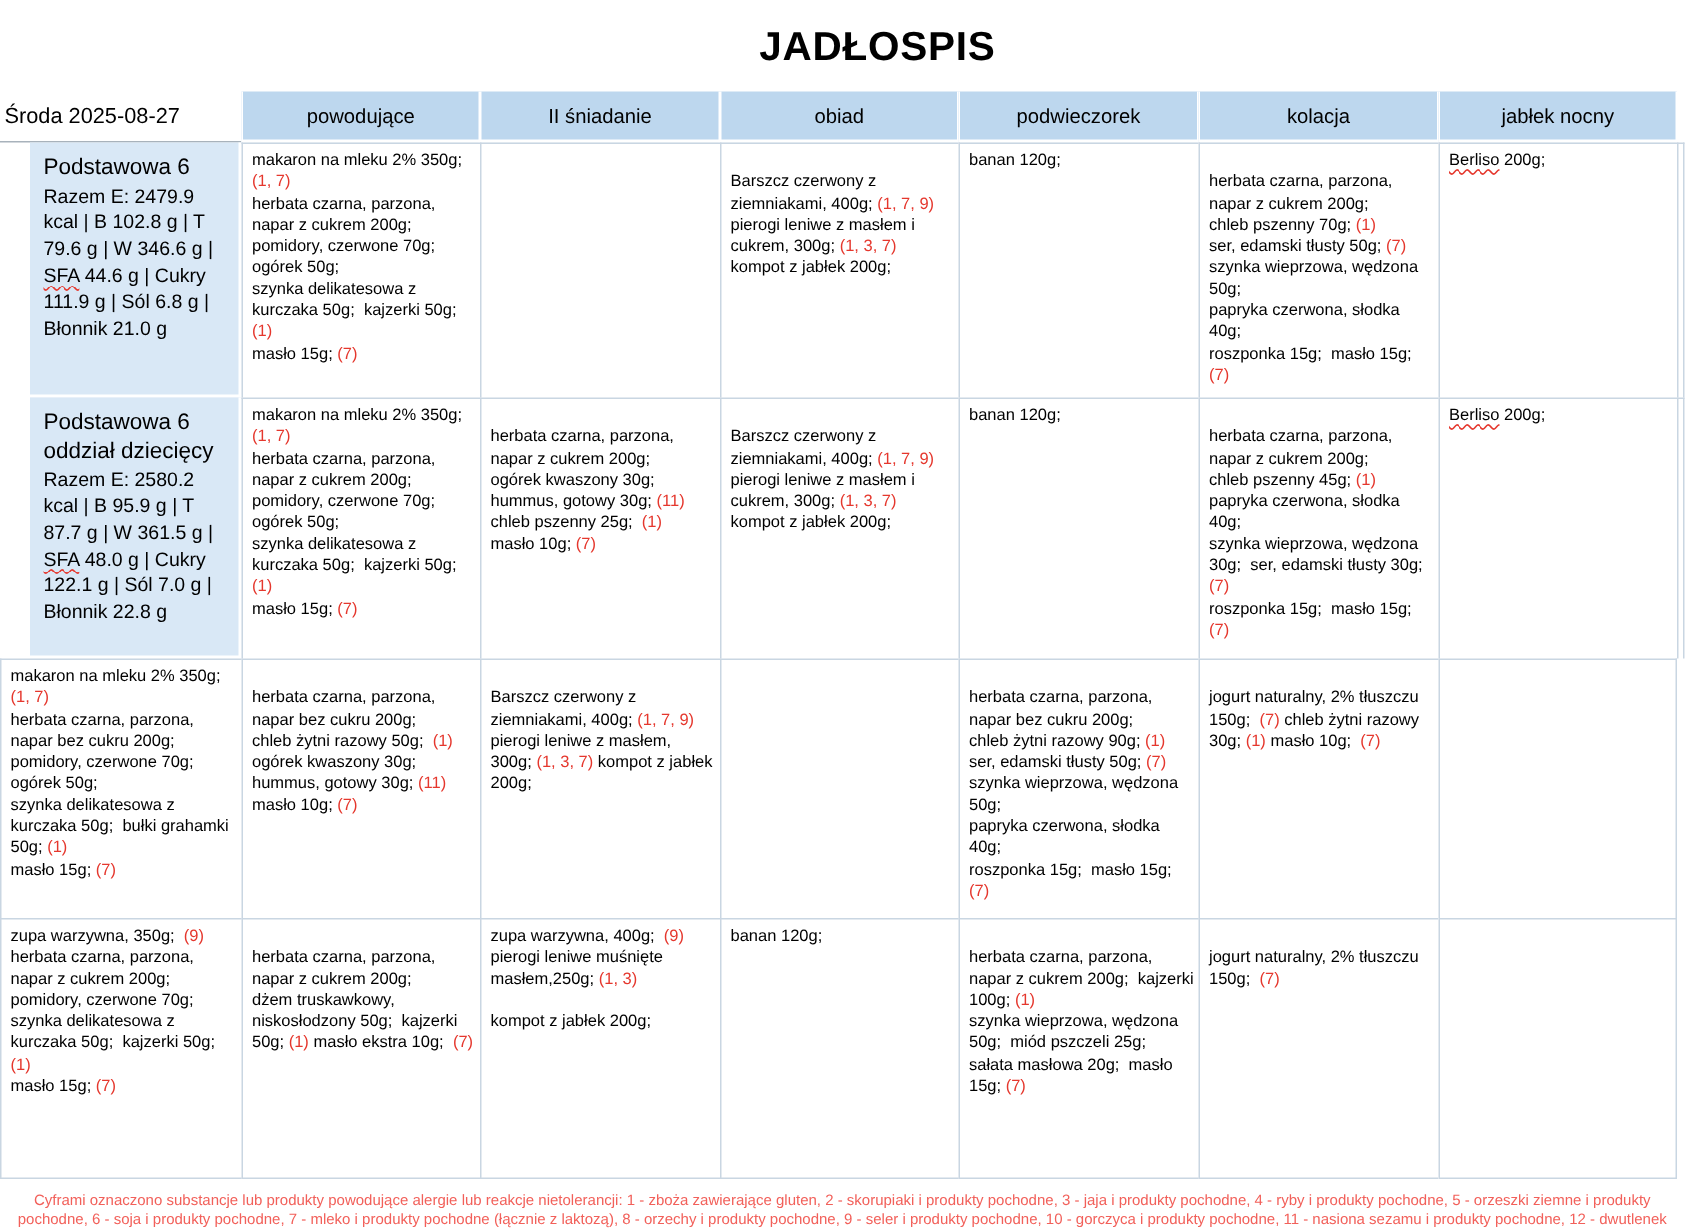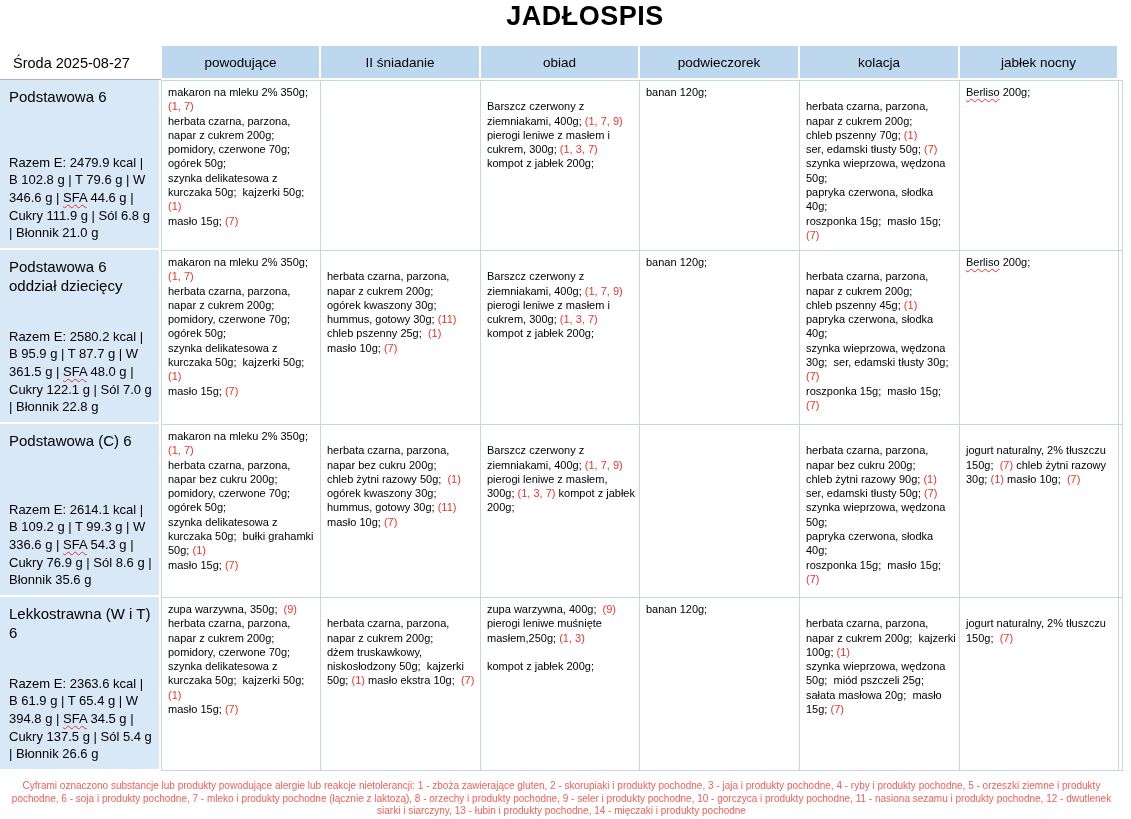--- a/index.html
+++ b/index.html
@@ -1,44 +1,44 @@
 <!DOCTYPE html>
 <html style="--header-bg: #bdd7ee; --diet-bg: #d9e8f6; --allergen-red: #e5372d; --legend-red: #f2605a; --grid-line: #c9d6e2;"><head>
 <meta charset="utf-8">
 <style>
   html,body{margin:0;padding:0;background:#fff;}
   body{
     width:1131px;height:819px;overflow:hidden;position:relative;
     font-family:"Liberation Sans", sans-serif;color:#000;
   }
   .title{
-    height:45px;padding-top:1px;box-sizing:content-box;
+    height:45px;padding-top:16px;box-sizing:content-box;
     text-align:center;font-size:27px;font-weight:bold;letter-spacing:.5px;margin-left:39px;
   }
   .grid{
     display:grid;
     grid-template-columns:161px 159px 160px 159px 160px 160px 159px 5px;
     grid-template-rows:34px 170px 174px 173px 174px;
   }
   .date-cell{
-    font-size:14.5px;display:flex;align-items:center;padding-left:13px;
+    font-size:14.5px;display:flex;align-items:center;padding-left:3px;
     border-bottom:1px solid #a8b2bb;background:#fff;
   }
   .hcell{
     background:var(--header-bg,#bdd7ee);
     display:flex;align-items:center;justify-content:center;
     font-size:13.5px;
     border-left:1px solid #fff;border-right:1px solid #fff;border-bottom:2px solid #fff;
   }
   .hspacer{background:#fff;}
   .diet-cell{
     background:var(--diet-bg,#d9e8f6);
     padding:8px 6px 6px 9px;box-sizing:border-box;
-    display:flex;flex-direction:column;justify-content:space-between;
-    border-right:2px solid #fff;border-bottom:2px solid #fff;
+    display:flex;flex-direction:column;
+    border-right:2px solid #fff;border-bottom:2px solid #fff;margin-left:20px;
   }
   .diet-name{font-size:15px;line-height:1.25;}
   .diet-summary{font-size:13px;line-height:1.36;white-space:pre-wrap;}
   .meal-cell{
     background:#fff;font-size:11px;line-height:1.3;
     padding:4px 3px 3px 6px;box-sizing:border-box;
     border-left:1px solid var(--grid-line,#c9d6e2);
     border-top:1px solid var(--grid-line,#c9d6e2);
     white-space:pre-wrap;overflow:hidden;
   }
@@ -91,24 +91,20 @@
       <div class="diet-name">Podstawowa 6 oddział dziecięcy</div>
       <div class="diet-summary">Razem E: 2580.2 kcal | B 95.9 g | T 87.7 g | W 361.5 g | <span class="wavy">SFA</span> 48.0 g | Cukry 122.1 g | Sól 7.0 g | Błonnik 22.8 g</div>
     </div>
     <div class="meal-cell">makaron na mleku 2% 350g; <span class="allergen">(1, 7)</span><br>herbata czarna, parzona, napar z cukrem 200g;<br>pomidory, czerwone 70g;<br>ogórek 50g;<br>szynka delikatesowa z kurczaka 50g;  kajzerki 50g; <span class="allergen">(1)</span><br>masło 15g; <span class="allergen">(7)</span></div>
     <div class="meal-cell"><br>herbata czarna, parzona, napar z cukrem 200g;<br>ogórek kwaszony 30g;<br>hummus, gotowy 30g; <span class="allergen">(11)</span><br>chleb pszenny 25g;  <span class="allergen">(1)</span><br>masło 10g; <span class="allergen">(7)</span></div>
     <div class="meal-cell"><br>Barszcz czerwony z ziemniakami, 400g; <span class="allergen">(1, 7, 9)</span><br>pierogi leniwe z masłem i cukrem, 300g; <span class="allergen">(1, 3, 7)</span><br>kompot z jabłek 200g;</div>
     <div class="meal-cell">banan 120g;</div>
     <div class="meal-cell"><br>herbata czarna, parzona, napar z cukrem 200g;<br>chleb pszenny 45g; <span class="allergen">(1)</span><br>papryka czerwona, słodka 40g;<br>szynka wieprzowa, wędzona 30g;  ser, edamski tłusty 30g; <span class="allergen">(7)</span><br>roszponka 15g;  masło 15g; <span class="allergen">(7)</span></div>
     <div class="meal-cell"><span class="wavy">Berliso</span> 200g;</div>
     <div class="vspacer"></div>
-    <div class="diet-cell">
-      <div class="diet-name">Podstawowa (C) 6</div>
-      <div class="diet-summary">Razem E: 2614.1 kcal | B 109.2 g | T 99.3 g | W 336.6 g | <span class="wavy">SFA</span> 54.3 g | Cukry 76.9 g | Sól 8.6 g | Błonnik 35.6 g</div>
-    </div>
     <div class="meal-cell">makaron na mleku 2% 350g; <span class="allergen">(1, 7)</span><br>herbata czarna, parzona, napar bez cukru 200g;<br>pomidory, czerwone 70g;<br>ogórek 50g;<br>szynka delikatesowa z kurczaka 50g;  bułki grahamki 50g; <span class="allergen">(1)</span><br>masło 15g; <span class="allergen">(7)</span></div>
     <div class="meal-cell"><br>herbata czarna, parzona, napar bez cukru 200g;<br>chleb żytni razowy 50g;  <span class="allergen">(1)</span><br>ogórek kwaszony 30g;<br>hummus, gotowy 30g; <span class="allergen">(11)</span><br>masło 10g; <span class="allergen">(7)</span></div>
     <div class="meal-cell"><br>Barszcz czerwony z ziemniakami, 400g; <span class="allergen">(1, 7, 9)</span><br>pierogi leniwe z masłem, 300g; <span class="allergen">(1, 3, 7)</span> kompot z jabłek 200g;</div>
     <div class="meal-cell"></div>
     <div class="meal-cell"><br>herbata czarna, parzona, napar bez cukru 200g;<br>chleb żytni razowy 90g; <span class="allergen">(1)</span><br>ser, edamski tłusty 50g; <span class="allergen">(7)</span><br>szynka wieprzowa, wędzona 50g;<br>papryka czerwona, słodka 40g;<br>roszponka 15g;  masło 15g; <span class="allergen">(7)</span></div>
     <div class="meal-cell"><br>jogurt naturalny, 2% tłuszczu 150g;  <span class="allergen">(7)</span> chleb żytni razowy 30g; <span class="allergen">(1)</span> masło 10g;  <span class="allergen">(7)</span></div>
     <div class="vspacer"></div>
     <div class="diet-cell">
       <div class="diet-name">Lekkostrawna (W i T) 6</div>
       <div class="diet-summary">Razem E: 2363.6 kcal | B 61.9 g | T 65.4 g | W 394.8 g | <span class="wavy">SFA</span> 34.5 g | Cukry 137.5 g | Sól 5.4 g | Błonnik 26.6 g</div>

